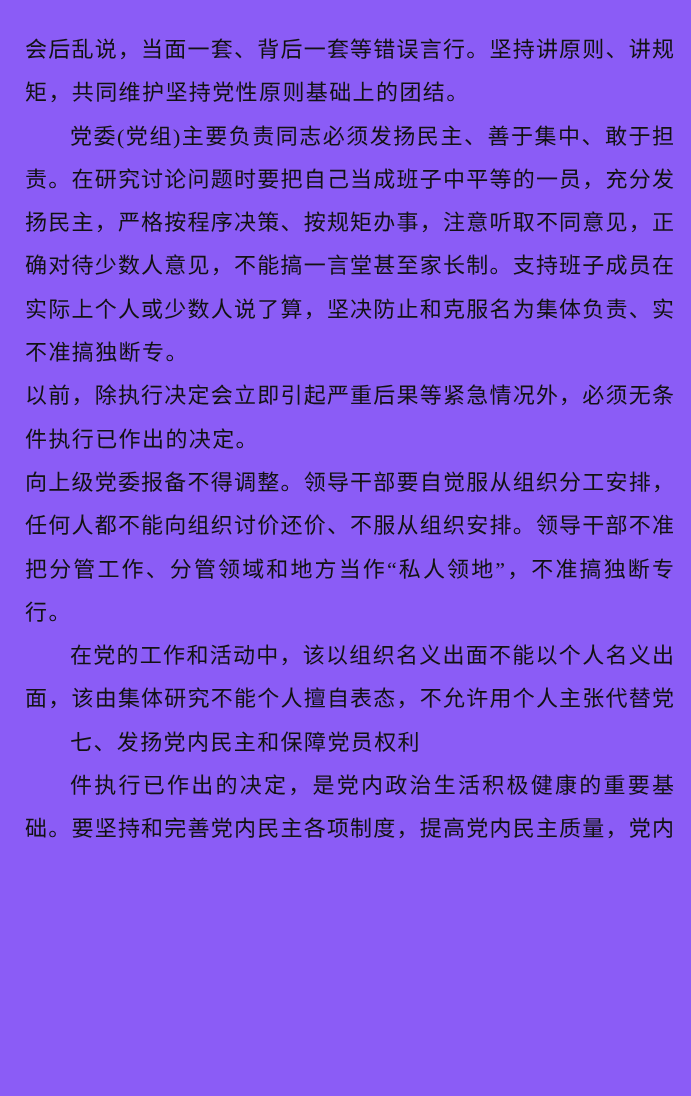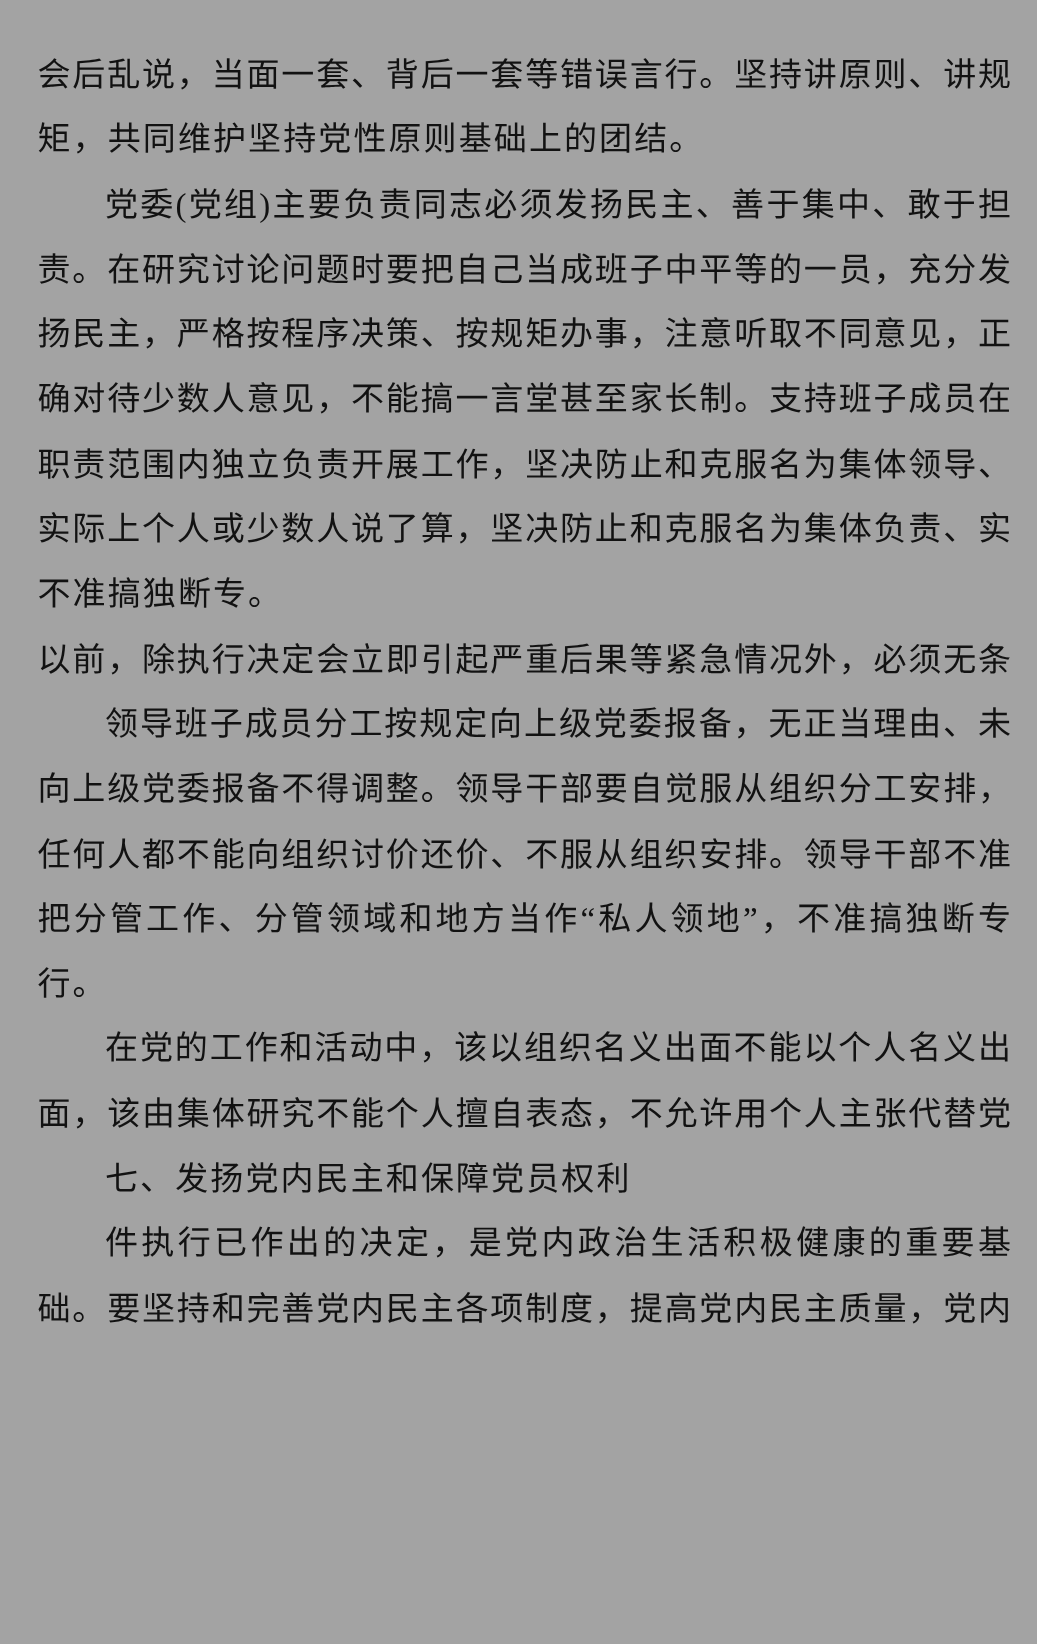--- a/index.html
+++ b/index.html
@@ -43,39 +43,38 @@
   .line.indent {
     text-indent: 45px;
   }
   .paragraph.heading .line {
     font-weight: normal;
   }
 </style>
 </head>
 <body>
 
-<div class="page" style="background: #a3a3a3; color: rgb(18, 18, 18);">
+<div class="page" style="background: #8b5cf6; color: rgb(18, 18, 18);">
     <div class="paragraph">
       <div class="line">会后乱说，当面一套、背后一套等错误言行。坚持讲原则、讲规</div>
       <div class="line short">矩，共同维护坚持党性原则基础上的团结。</div>
     </div>
     <div class="paragraph">
       <div class="line indent">党委(党组)主要负责同志必须发扬民主、善于集中、敢于担</div>
       <div class="line">责。在研究讨论问题时要把自己当成班子中平等的一员，充分发</div>
       <div class="line">扬民主，严格按程序决策、按规矩办事，注意听取不同意见，正</div>
       <div class="line">确对待少数人意见，不能搞一言堂甚至家长制。支持班子成员在</div>
-      <div class="line">职责范围内独立负责开展工作，坚决防止和克服名为集体领导、</div>
       <div class="line">实际上个人或少数人说了算，坚决防止和克服名为集体负责、实</div>
       <div class="line short">不准搞独断专。</div>
     </div>
     <div class="paragraph">
       <div class="line">以前，除执行决定会立即引起严重后果等紧急情况外，必须无条</div>
+      <div class="line short">件执行已作出的决定。</div>
     </div>
     <div class="paragraph">
-      <div class="line indent">领导班子成员分工按规定向上级党委报备，无正当理由、未</div>
       <div class="line">向上级党委报备不得调整。领导干部要自觉服从组织分工安排，</div>
       <div class="line">任何人都不能向组织讨价还价、不服从组织安排。领导干部不准</div>
       <div class="line">把分管工作、分管领域和地方当作“私人领地”，不准搞独断专</div>
       <div class="line short">行。</div>
     </div>
     <div class="paragraph">
       <div class="line indent">在党的工作和活动中，该以组织名义出面不能以个人名义出</div>
       <div class="line">面，该由集体研究不能个人擅自表态，不允许用个人主张代替党</div>
     </div>
     <div class="paragraph heading">

